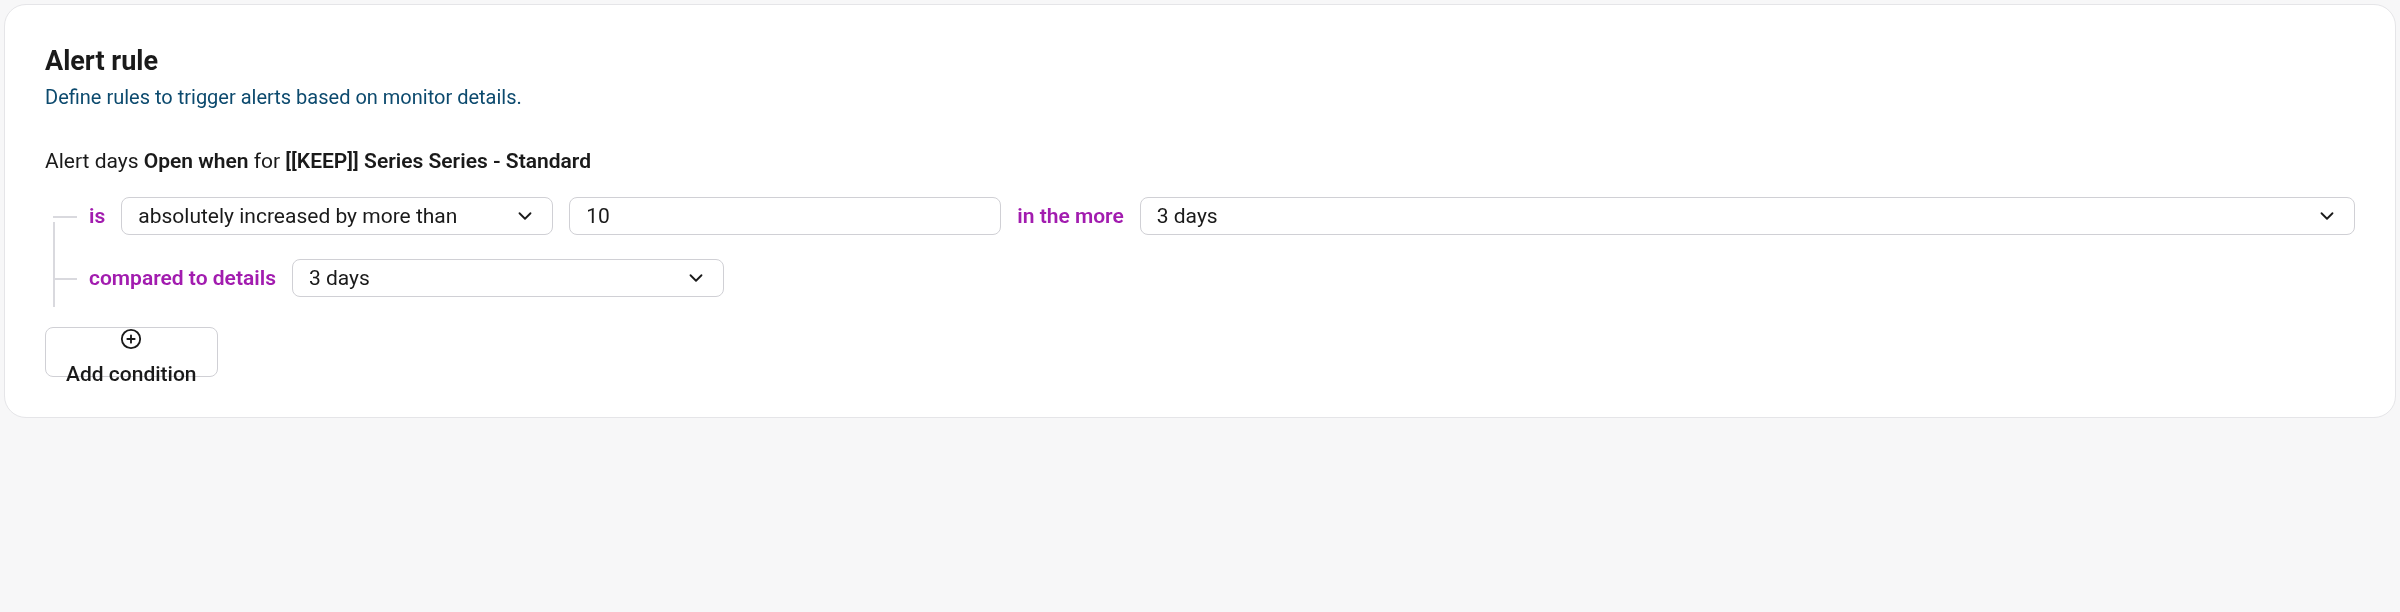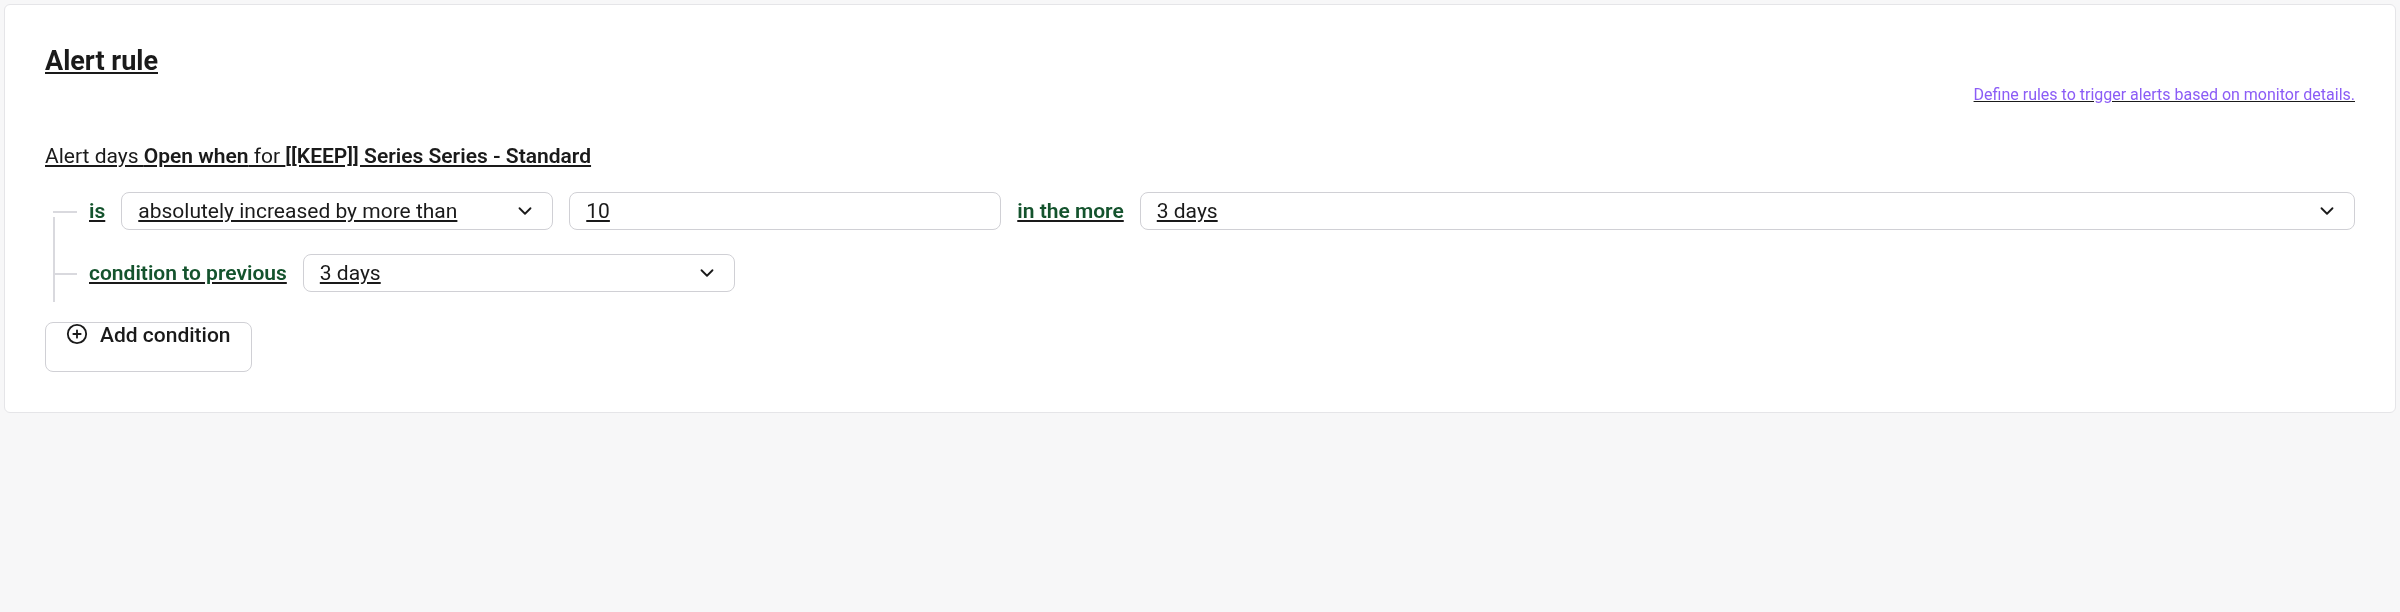--- a/index.html
+++ b/index.html
@@ -10,36 +10,34 @@
     body {
       font-family: -apple-system, BlinkMacSystemFont, "Segoe UI", Roboto, Helvetica, Arial, sans-serif;
       background: #f7f7f8;
       padding: 4px;
       font-size: 21px;
       color: #1a1a1a;
     }
     .card {
       background: #ffffff;
       border: 1px solid #e5e5e8;
-      border-radius: 6px;
+      border-radius: 22px;
       padding: 40px 40px 40px 40px;
       width: 100%;
-      text-decoration: underline;
     }
     .section-title {
       font-size: 27px;
       font-weight: 700;
       color: #1a1a1a;
       margin-bottom: 8px;
     }
     .section-subtitle {
-      font-size: 16px;
-      color: #8b5cf6;
+      font-size: 20px;
+      color: #0c4a6e;
       margin-bottom: 40px;
-      text-align: right;
     }
     .rule-sentence {
       font-size: 21px;
       color: #1a1a1a;
       margin-bottom: 24px;
     }
     .rule-sentence .regular { font-weight: 400; }
     .rule-sentence .bold { font-weight: 600; }
     .conditions {
       position: relative;
@@ -67,21 +65,21 @@
     .vline {
       position: absolute;
       left: 8px;
       top: 0;
       width: 2px;
       background: #d9d9de;
     }
     .row-label {
       font-size: 21px;
       font-weight: 600;
-      color: #14532d;
+      color: #a21caf;
       white-space: nowrap;
     }
     .select, .input {
       height: 38px;
       border: 1px solid #d0d0d5;
       border-radius: 8px;
       background: #ffffff;
       font-size: 21px;
       color: #1a1a1a;
       padding: 0 16px;
@@ -100,32 +98,33 @@
       align-items: center;
     }
     .input {
       outline: none;
     }
     .w-comparison { width: 432px; }
     .w-value { width: 432px; }
     .w-time2 { width: 432px; }
     .add-condition {
       display: inline-flex;
-      align-items: flex-start;
+      align-items: center;
       gap: 12px;
       height: 50px;
       padding: 0 20px;
       border: 1px solid #d0d0d5;
       border-radius: 8px;
       background: #ffffff;
       font-size: 21px;
       font-weight: 500;
       color: #1a1a1a;
       cursor: pointer;
       font-family: inherit;
+      flex-direction: column;
     }
     .add-condition .plus-circle {
       display: flex;
       align-items: center;
     }
   </style>
 </head>
 <body>
 
 <div class="card">
@@ -162,21 +161,21 @@
         <span class="chevron">
           <svg width="22" height="22" viewBox="0 0 24 24" fill="none" stroke="#1a1a1a" stroke-width="2" stroke-linecap="round" stroke-linejoin="round">
               <polyline points="6 9 12 15 18 9"></polyline>
             </svg>
         </span>
       </div>
     </div>
 
     <div class="condition-row">
       <div class="branch"></div>
-      <span class="row-label">condition to previous</span>
+      <span class="row-label">compared to details</span>
 
       <div class="select w-time2">
         <span>3 days</span>
         <span class="chevron">
           <svg width="22" height="22" viewBox="0 0 24 24" fill="none" stroke="#1a1a1a" stroke-width="2" stroke-linecap="round" stroke-linejoin="round">
               <polyline points="6 9 12 15 18 9"></polyline>
             </svg>
         </span>
       </div>
     </div>

